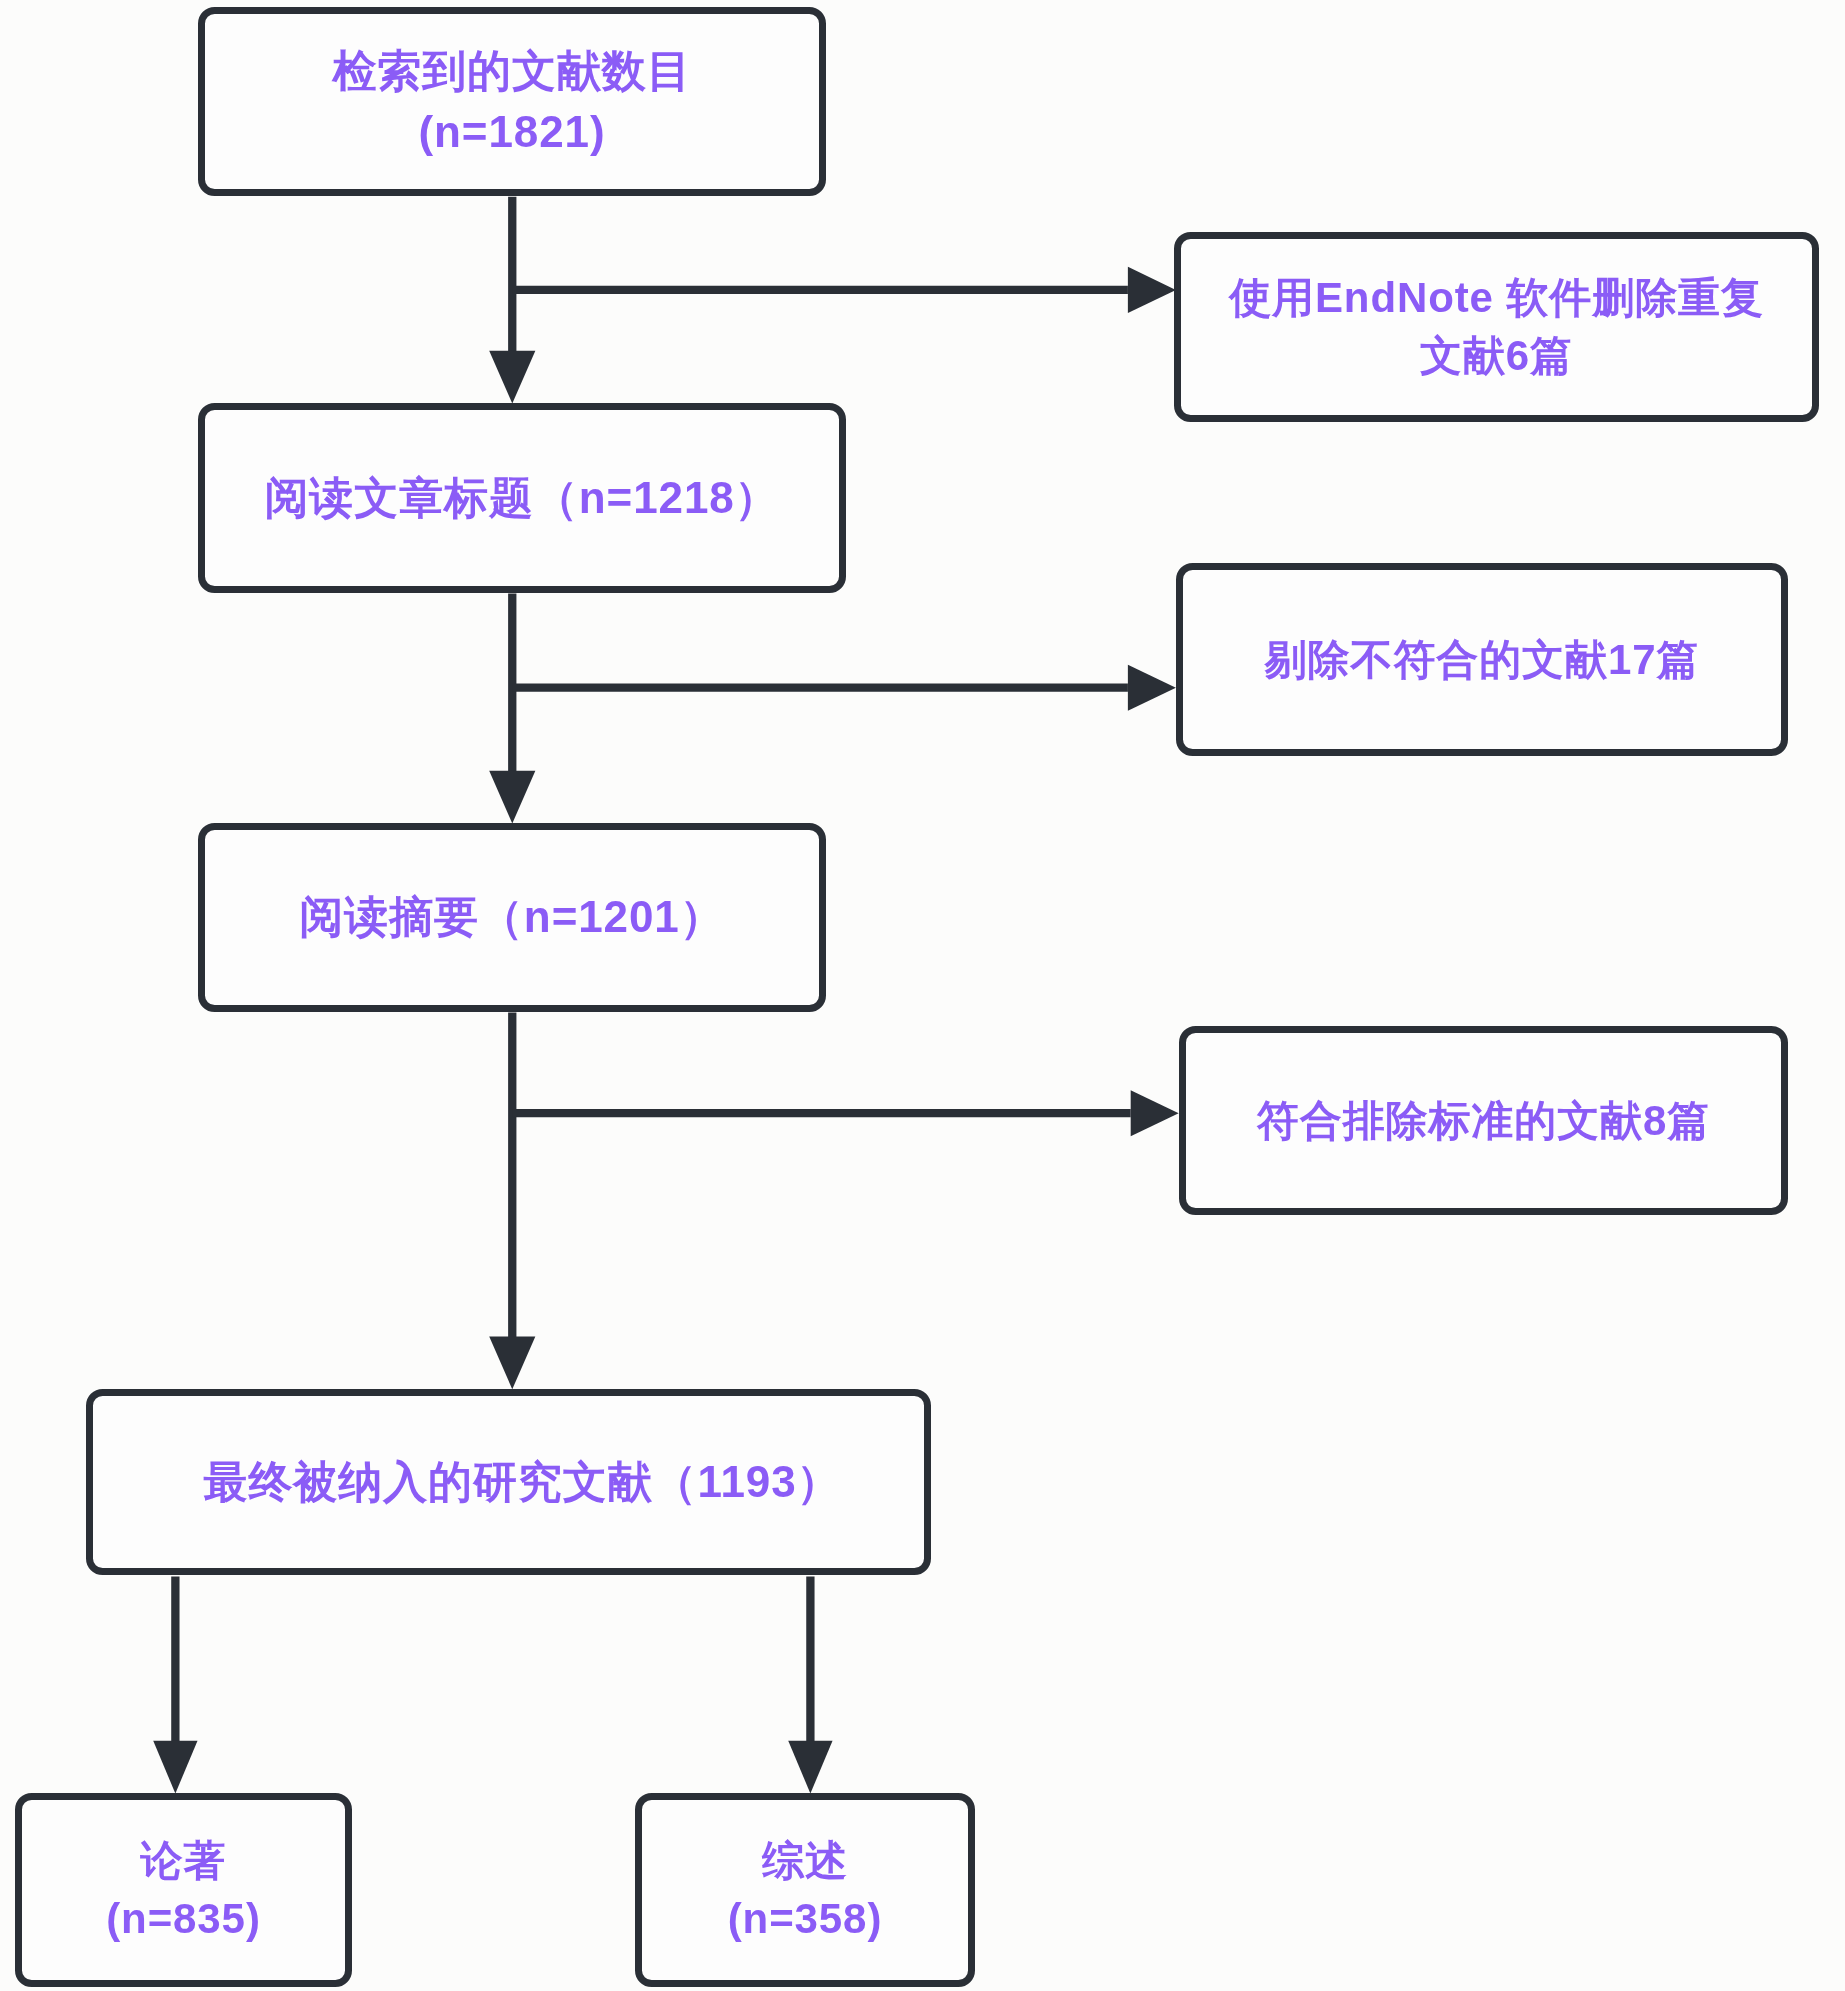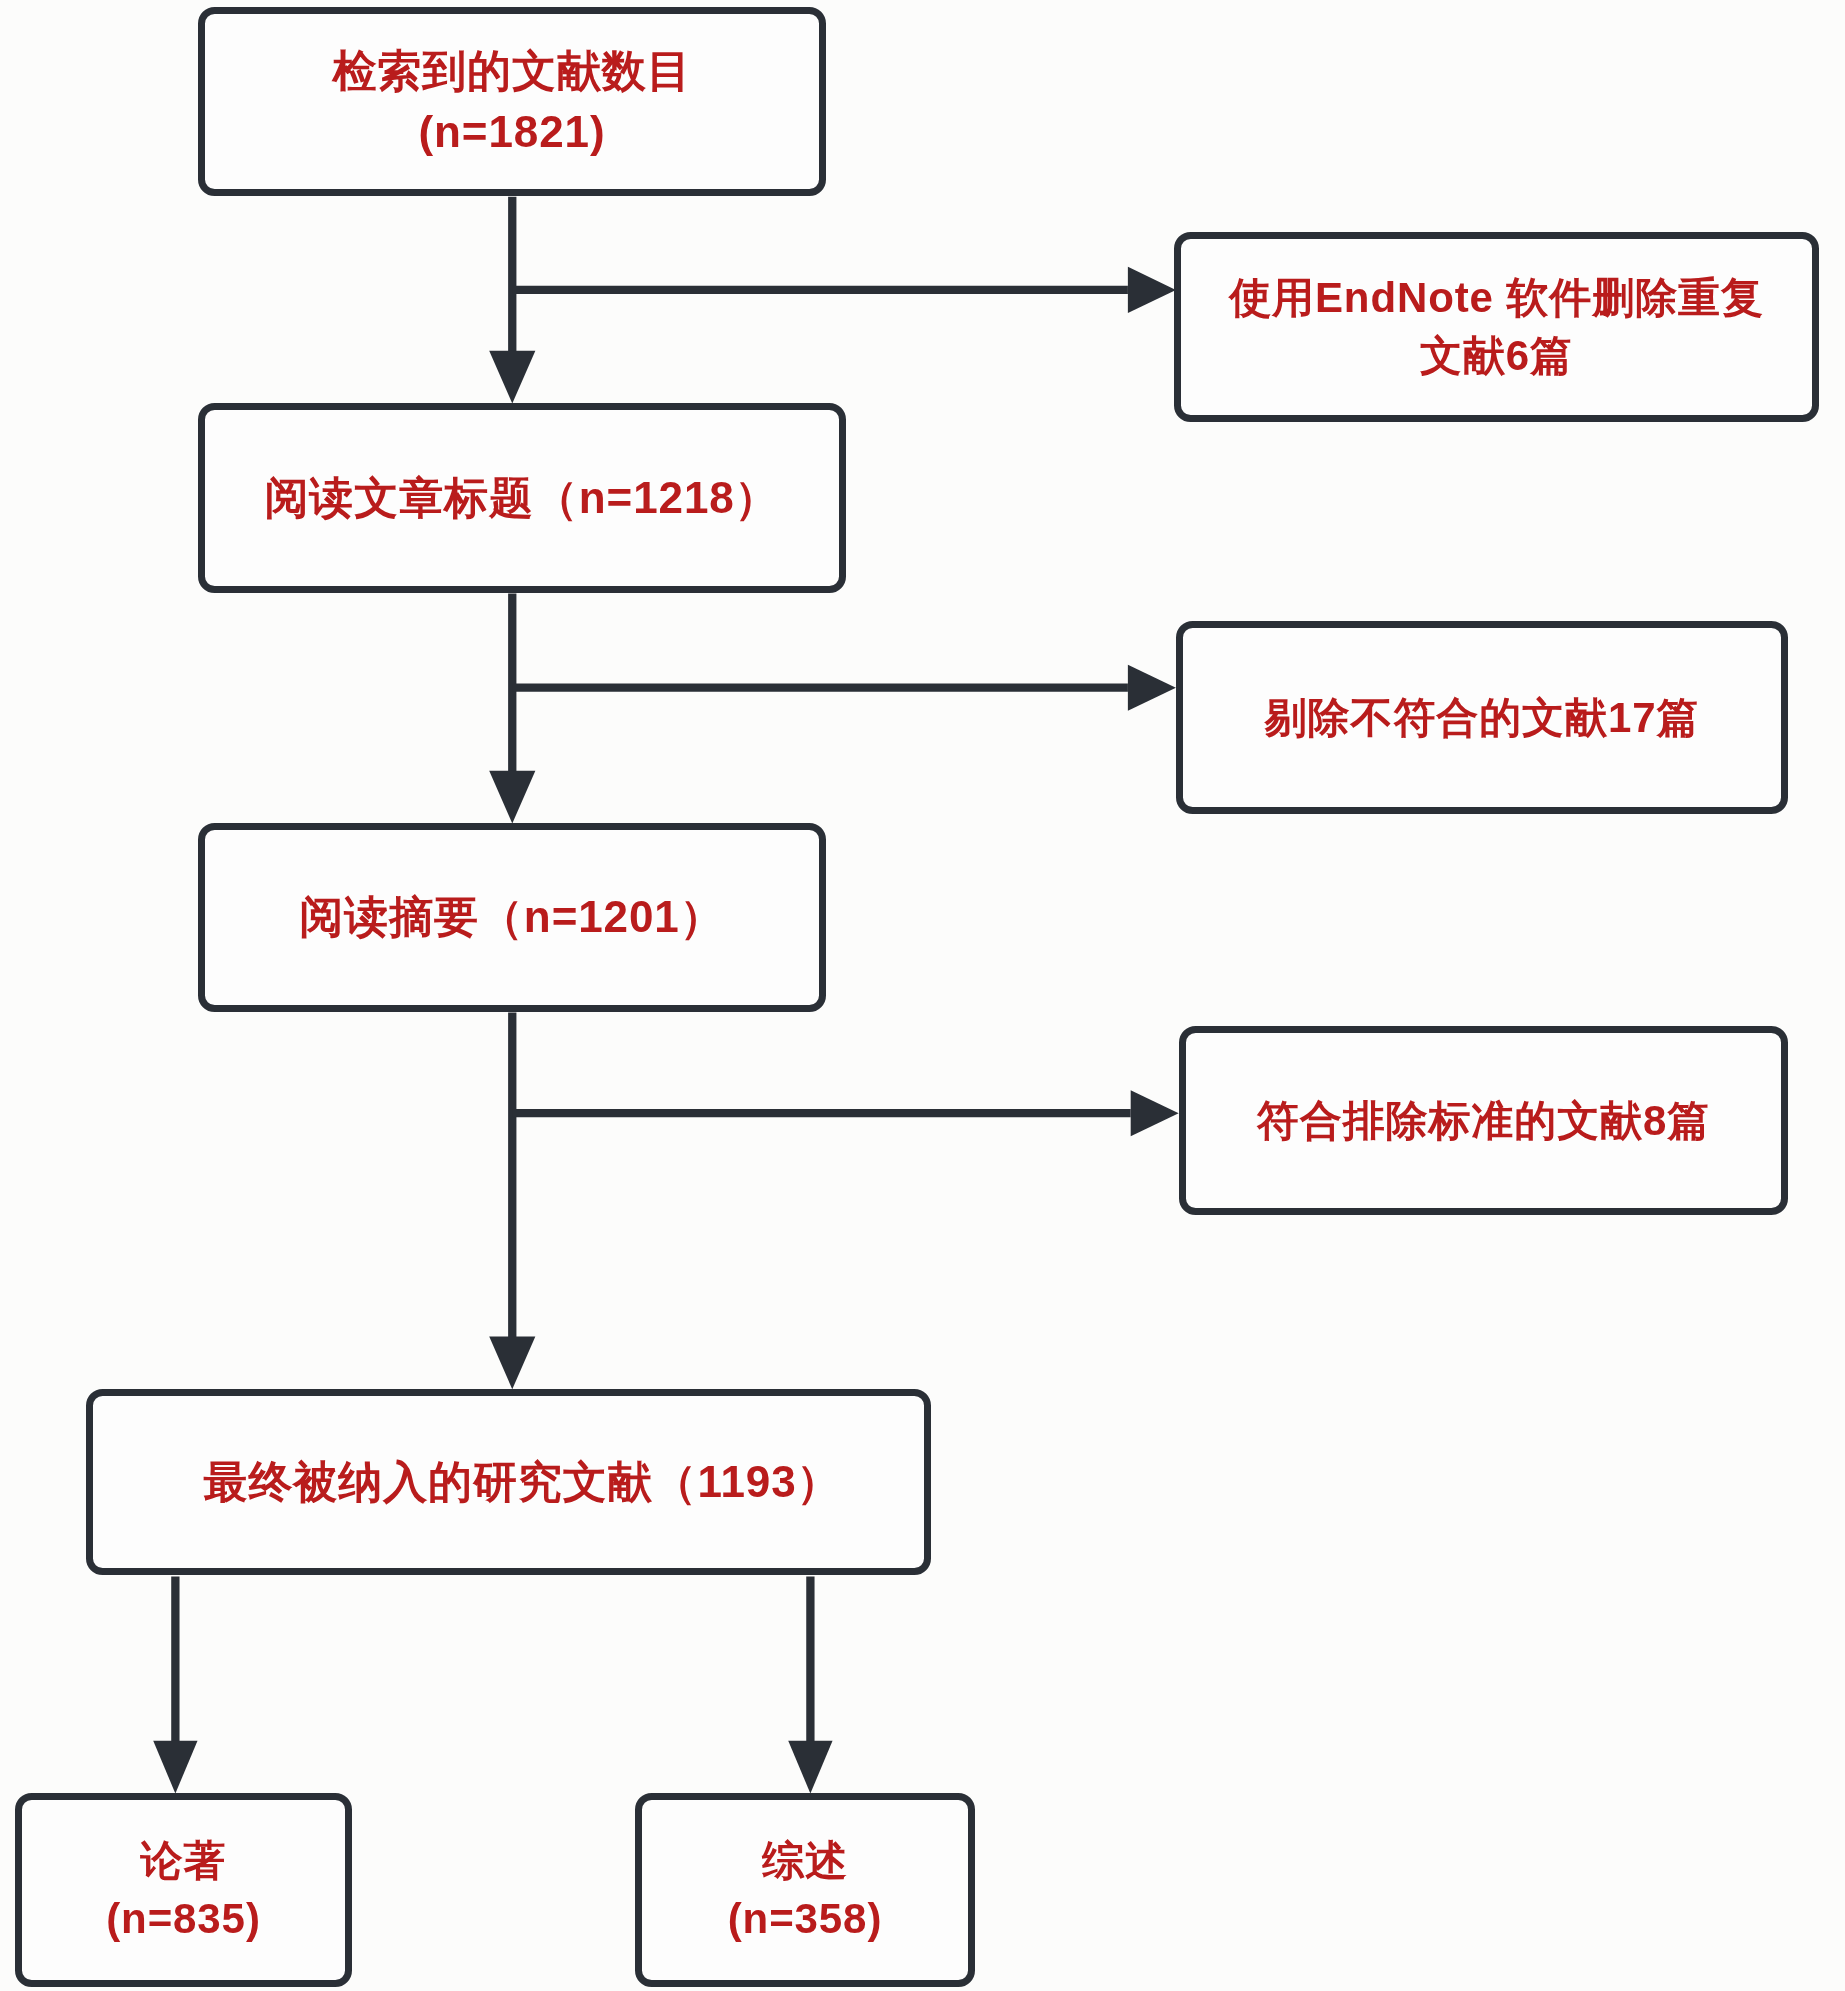--- a/index.html
+++ b/index.html
@@ -15,36 +15,36 @@
     position:absolute;
     box-sizing:border-box;
     border:7.4px solid #2a2f36;
     border-radius:16.6px;
     background:#fdfdfd;
     display:flex;
     flex-direction:column;
     align-items:center;
     justify-content:center;
     text-align:center;
-    color:#b91c1c;
+    color:#8b5cf6;
     font-weight:bold;
     letter-spacing:0.9px;
     line-height:1.38;
   }
   .fs48{font-size:44px;}
   .fs46{font-size:42px;}
   .node span{display:block;}
   
   #node-retrieved        {left:198px;  top:7.4px;    width:628px; height:189px;}
   #node-title-screen     {left:198px;  top:403px;  width:648px; height:190px;}
   #node-abstract-screen  {left:198px;  top:823px;  width:628px; height:189px;}
   #node-included         {left:86px;   top:1389px; width:845px; height:186px;padding-left:28px;}
   
   #node-dedupe           {left:1174px; top:197px;  width:645px; height:190px;margin-top:35px;}
-  #node-excluded-titles  {left:1176px; top:621px;  width:612px; height:193px;}
+  #node-excluded-titles  {left:1176px; top:563px;  width:612px; height:193px;}
   #node-excluded-abstracts{left:1179px;top:1026px; width:609px; height:189px;}
   
   #node-articles         {left:15px;   top:1793px; width:337px; height:194px;}
   #node-reviews          {left:635px;  top:1793px; width:340px; height:194px;}
   .connector{stroke:#2a2f36;stroke-width:9;fill:none;}
   .arrowhead{fill:#2a2f36;stroke:none;}
 </style>
 </head>
 <body>
 

